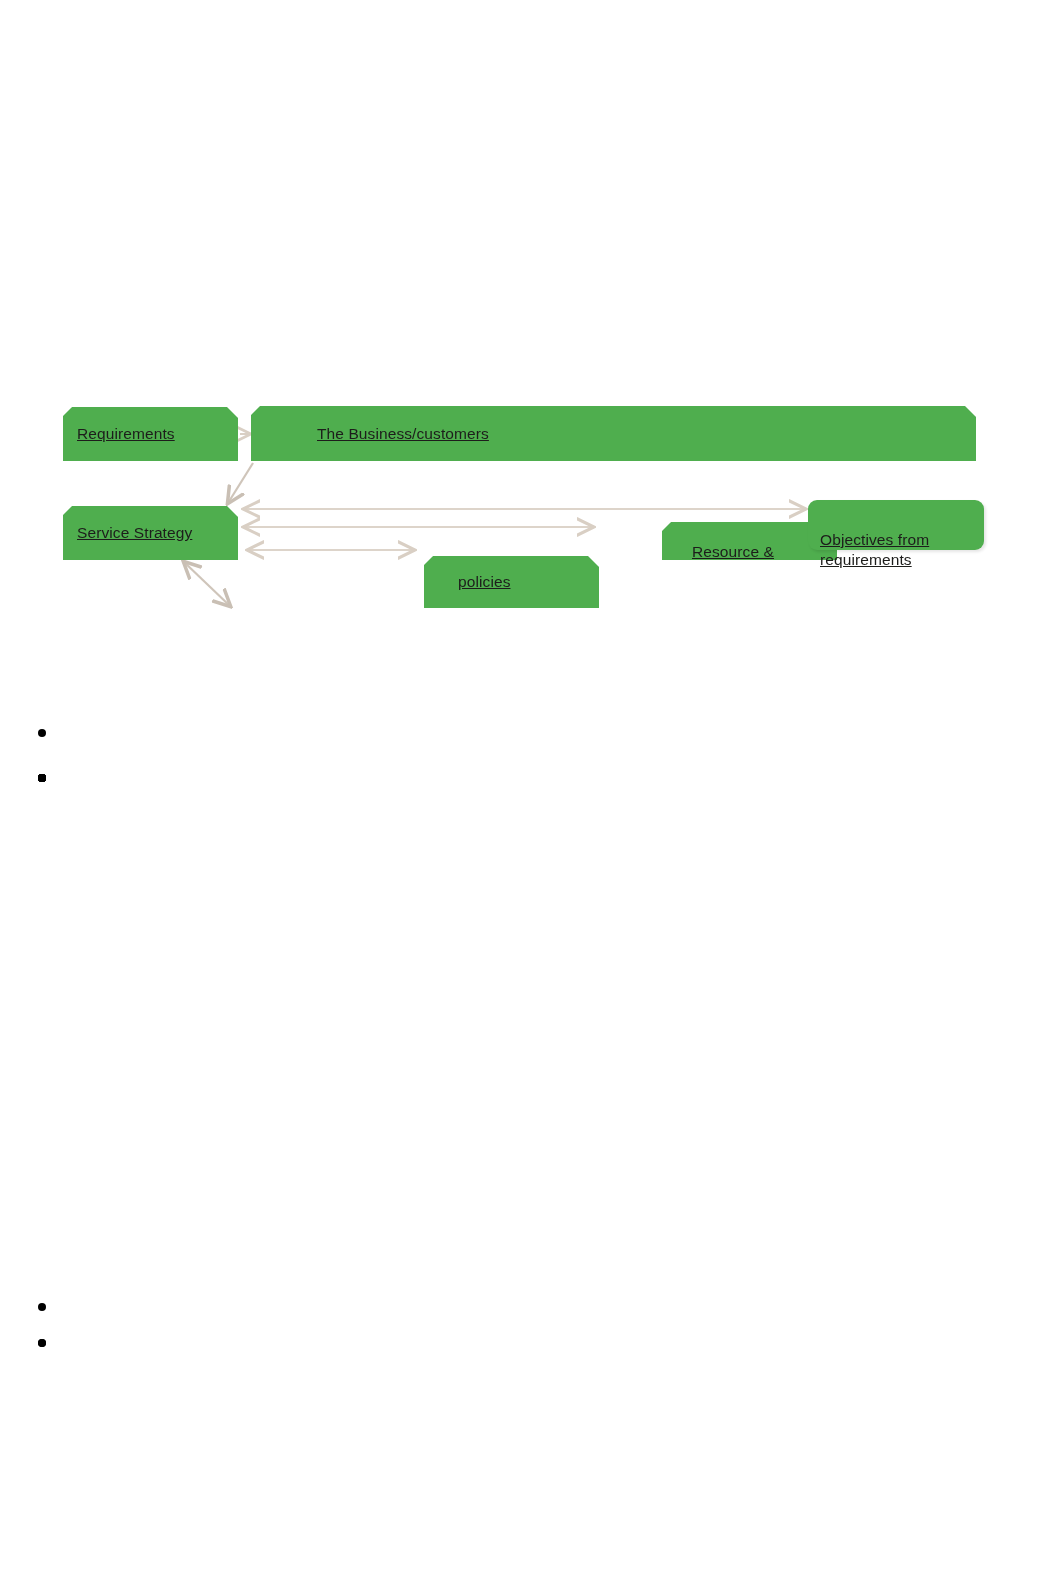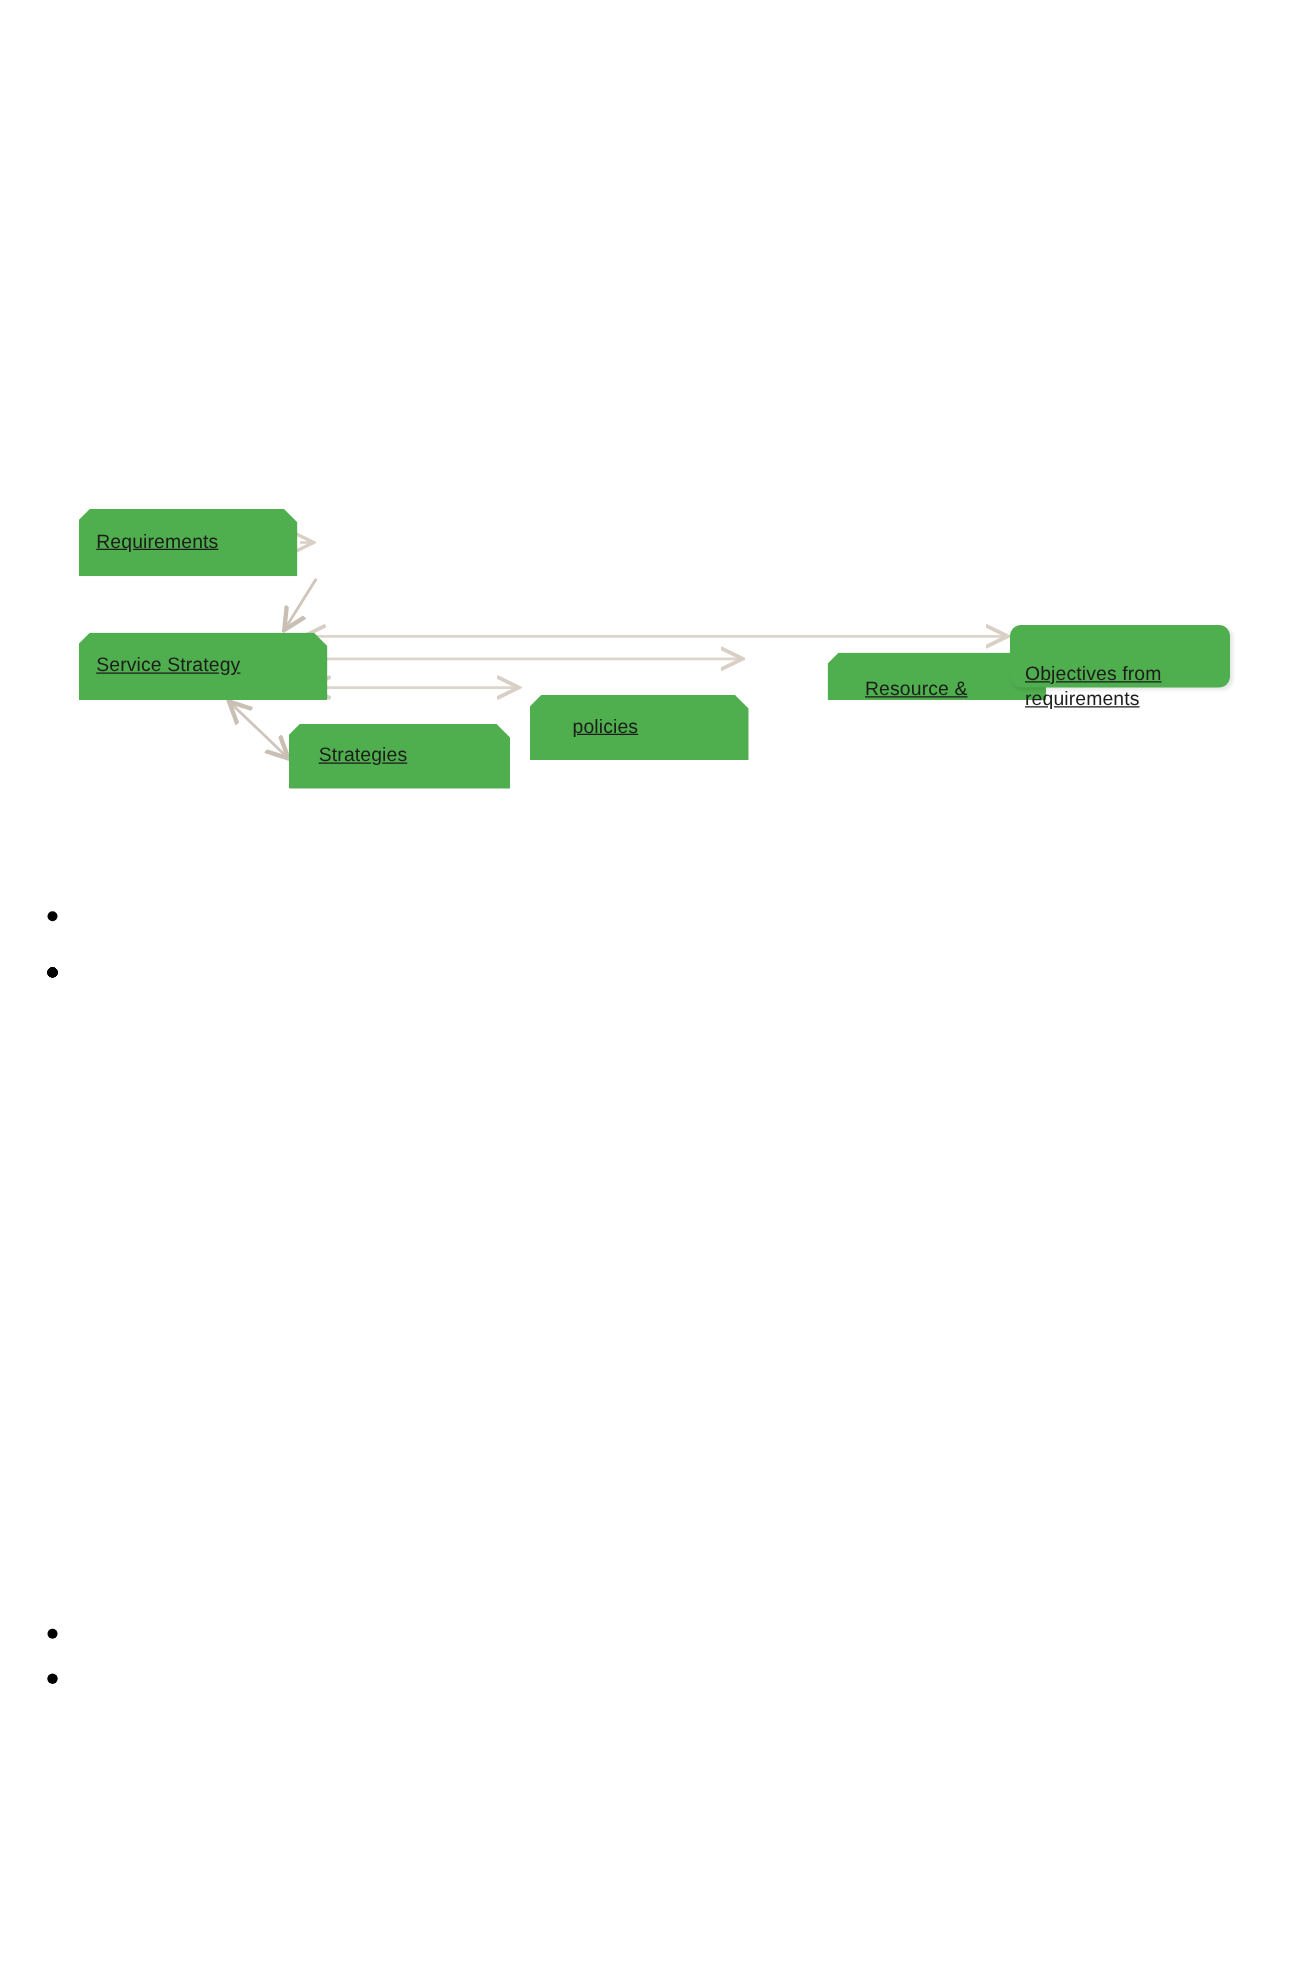--- a/index.html
+++ b/index.html
@@ -57,21 +57,21 @@
     border-radius: 9px;
   }
   .node .label {
     display: block;
     white-space: pre-line;
     text-decoration: underline;
   }
 
   #node-requirements { left: 63px;  top: 407px; width: 175px; height: 54px; }
   #node-business     { left: 251px; top: 406px; width: 725px; height: 55px; }
-  #node-service      { left: 63px;  top: 506px; width: 199px; height: 54px; }
+  #node-service      { left: 63px;  top: 506px; width: 175px; height: 54px; }
   #node-strategies   { left: 231px; top: 579px; width: 177px; height: 52px; }
   #node-policies     { left: 424px; top: 556px; width: 175px; height: 52px; }
   #node-resource     { left: 615px; top: 522px; width: 175px; height: 38px;
                         align-items: flex-start; padding-top: 20px; margin-left: 47px; }
   #node-objectives   { left: 808px; top: 500px; width: 176px; height: 50px;
                         align-items: flex-start; padding-top: 4px; }
 
   
   .bullets {
     position: absolute;
@@ -152,28 +152,28 @@
 
       <g>
         <line x1="184" y1="562" x2="230" y2="606" stroke="#cfc5ba" stroke-width="2.2" marker-start="url(#ah-l2)" marker-end="url(#ah-r2)"></line>
       </g>
     </svg>
 
     <div class="node clipped" id="node-requirements">
       <span class="label">Requirements</span>
     </div>
 
+    <div class="node clipped" id="node-business">
+      <span class="label" style="margin-left:52px;">The Business/customers</span>
+    </div>
 
     <div class="node clipped" id="node-service">
       <span class="label">Service Strategy</span>
     </div>
 
-    <div class="node clipped" id="node-strategies">
-      <span class="label" style="margin-left:10px;">Strategies</span>
-    </div>
 
     <div class="node clipped" id="node-policies">
       <span class="label" style="margin-left:20px;">policies</span>
     </div>
 
     <div class="node clipped" id="node-resource">
       <span class="label" style="margin-left:16px;">Resource &amp;
 constraints</span>
     </div>
 

